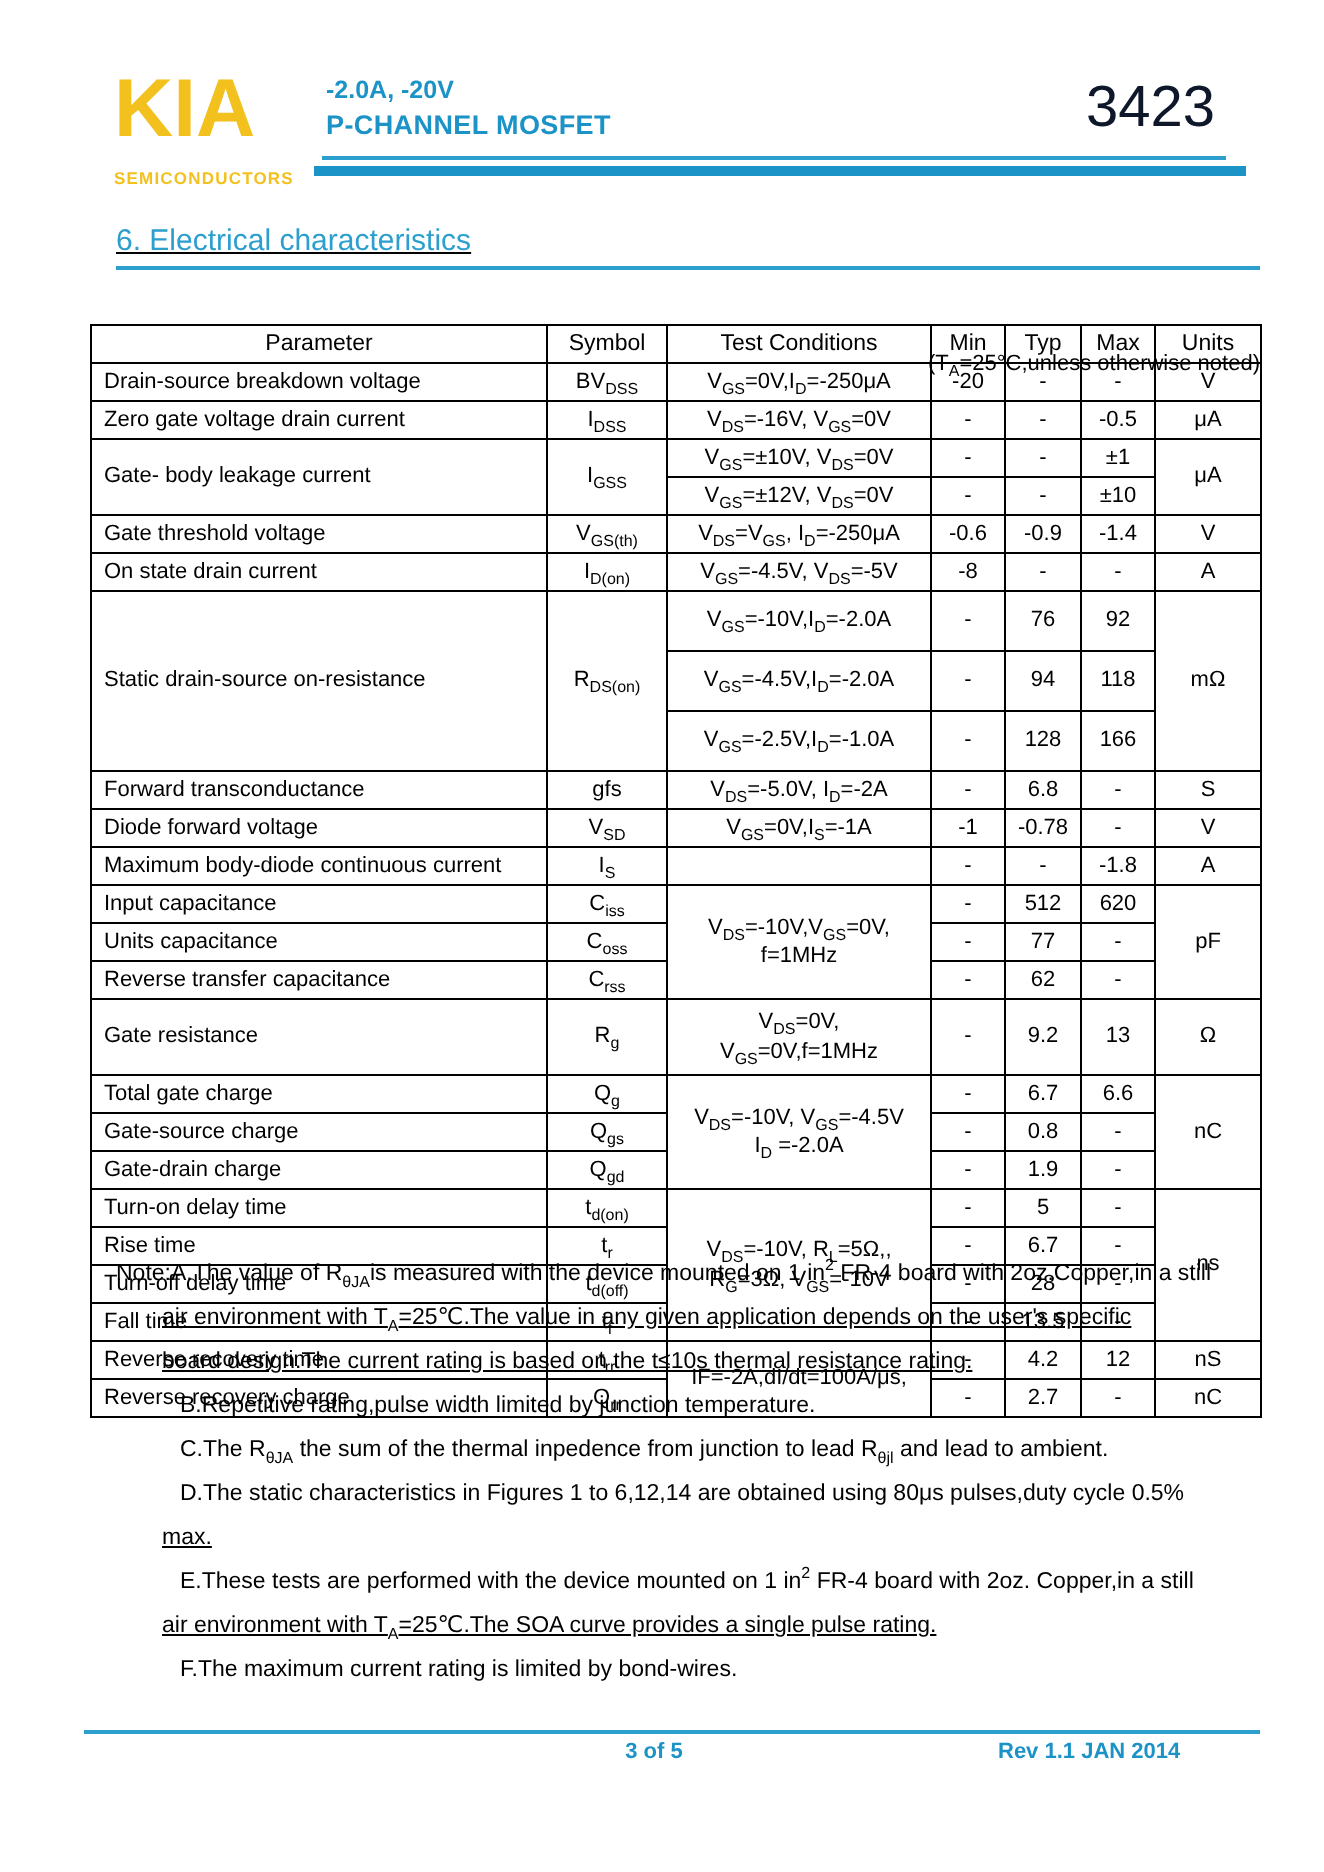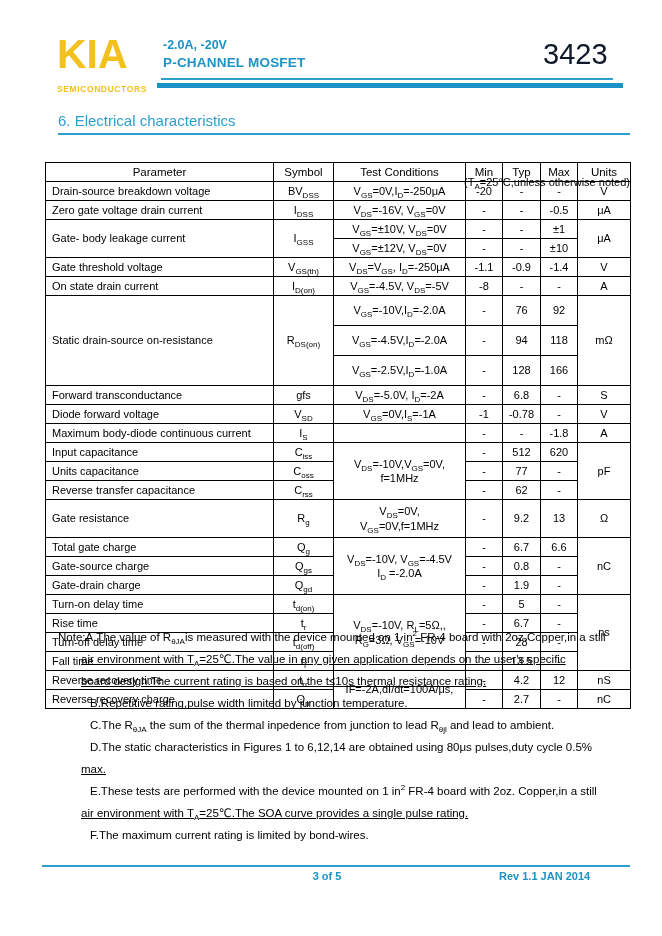--- a/index.html
+++ b/index.html
@@ -11,21 +11,21 @@
   .abs{position:absolute;}
   
   .logo{left:57px;top:34px;font-size:41px;font-weight:800;color:#f2c11e;letter-spacing:0px;line-height:1;}
   .logo-sub{left:57px;top:84px;font-size:8.5px;font-weight:700;color:#f2c11e;letter-spacing:0.6px;}
   .rating{left:163px;top:38px;font-size:12.5px;font-weight:700;color:#1b93c6;}
   .devtype{left:163px;top:55px;font-size:13.5px;font-weight:700;color:#1b93c6;letter-spacing:0.2px;}
   .partno{left:543px;top:40px;font-size:29px;color:#0f172a;line-height:1;}
   .hline-thin{left:161px;top:78px;width:452px;height:2px;background:#2d9fce;}
   .hline-thick{left:157px;top:83px;width:466px;height:5px;background:#1b93c6;}
   
-  .sec-wrap{left:58px;top:112px;width:572px;border-bottom:2px solid #2d9fce;padding-bottom:3px;}
+  .sec-wrap{left:58px;top:112px;width:572px;border-bottom:2px solid #2d9fce;padding-bottom:3px;text-decoration:underline;}
   .sec-title{font-size:15px;color:#2d9fce;}
   
   .cond{top:141px;right:32px;font-size:11px;margin-top:35px;}
   
   .tbl-wrap{left:45px;top:162px;}
   table{border-collapse:collapse;table-layout:fixed;width:585px;}
   th,td{border:1px solid #000;font-size:11px;text-align:center;vertical-align:middle;padding:0 2px;line-height:1.3;}
   th{font-weight:400;font-size:11.5px;height:18px;}
   td{height:18px;}
   td.left{text-align:left;padding-left:6px;}
@@ -112,21 +112,21 @@
         <tr>
           <td>V<sub>GS</sub>=±12V, V<sub>DS</sub>=0V</td>
           <td>-</td>
           <td>-</td>
           <td>±10</td>
         </tr>
         <tr>
           <td class="left">Gate threshold voltage</td>
           <td>V<sub>GS(th)</sub></td>
           <td>V<sub>DS</sub>=V<sub>GS</sub>, I<sub>D</sub>=-250μA</td>
-          <td>-1.1</td>
+          <td>-0.6</td>
           <td>-0.9</td>
           <td>-1.4</td>
           <td>V</td>
         </tr>
         <tr>
           <td class="left">On state drain current</td>
           <td>I<sub>D(on)</sub></td>
           <td>V<sub>GS</sub>=-4.5V, V<sub>DS</sub>=-5V</td>
           <td>-8</td>
           <td>-</td>

